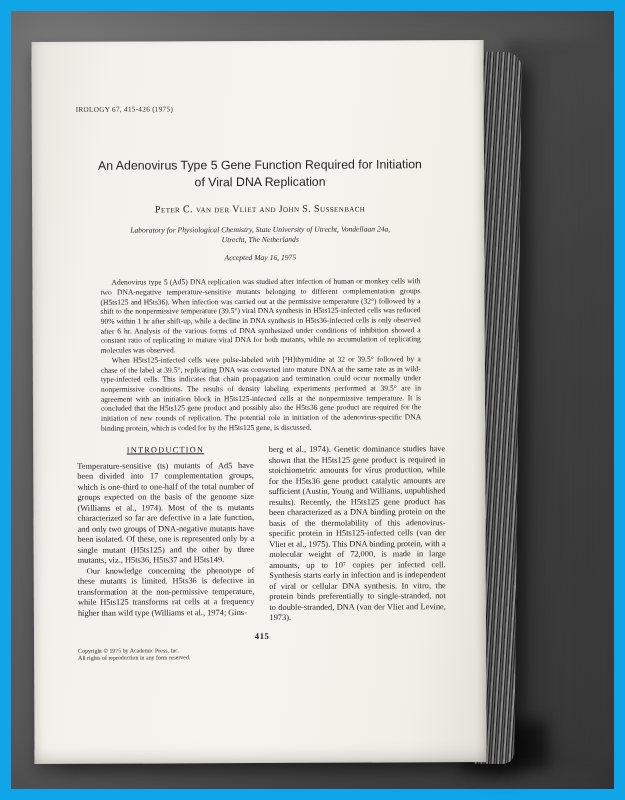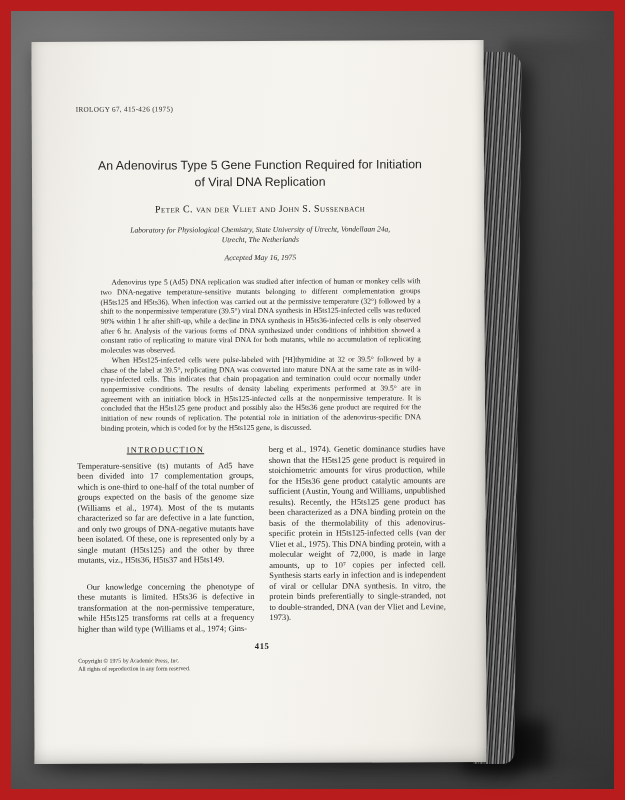--- a/index.html
+++ b/index.html
@@ -2,21 +2,21 @@
 <html><head>
 <meta charset="utf-8">
 <style>
   html,body { margin:0; padding:0; }
   body {
     width:625px; height:800px;
     font-family:"Liberation Serif", serif;
     background:#9a9a9a;
     overflow:hidden;
   }
-  .scene { position:relative; width:625px; height:800px; background:#b91c1c; overflow:hidden; }
+  .scene { position:relative; width:625px; height:800px; background:#0ea5e9; overflow:hidden; }
   .backdrop {
     position:absolute; inset:11px;
     background:linear-gradient(118deg,#868686 0%,#707070 22%,#5b5b5b 48%,#4a4a4a 72%,#3f3f3f 100%);
     box-shadow:inset 0 0 70px rgba(0,0,0,0.28);
   }
   .under-shadow {
     position:absolute; left:58px; top:748px; width:440px; height:22px;
     background:#1e1e1e; filter:blur(9px); opacity:.55;
   }
   .right-dark {
@@ -64,21 +64,21 @@
   .accepted { margin-top:9px; text-align:center; font-style:italic; font-size:7.6px; color:#2b2b2b; }
   .abstract {
     margin-top:15px; padding:0 24px;
     font-size:7.5px; line-height:9.7px; text-align:justify; color:#232323;
   }
   .abstract p { margin:0; text-indent:11px; }
   .columns { margin-top:13px; display:flex; gap:15px; }
   .col { flex:1; font-size:8.4px; line-height:10.5px; text-align:justify; color:#222; }
   .intro-heading { text-align:center; font-size:8.2px; letter-spacing:1.3px; margin-bottom:5px; color:#222;text-decoration:underline; }
   .col p { margin:0; text-indent:0; }
-  .col p.indent { text-indent:9px;margin-top:16px; }
+  .col p.indent { text-indent:9px; }
   .page-number { margin-top:7px; text-align:center; font-size:8.6px; font-weight:bold; letter-spacing:.5px; }
   .copyright { margin-top:6px; font-size:5.9px; line-height:7.4px; color:#2e2e2e; }
 </style>
 </head>
 <body>
 
 <div class="scene">
   <div class="backdrop"></div>
   <div class="right-dark"></div>
   <div class="under-shadow"></div>

